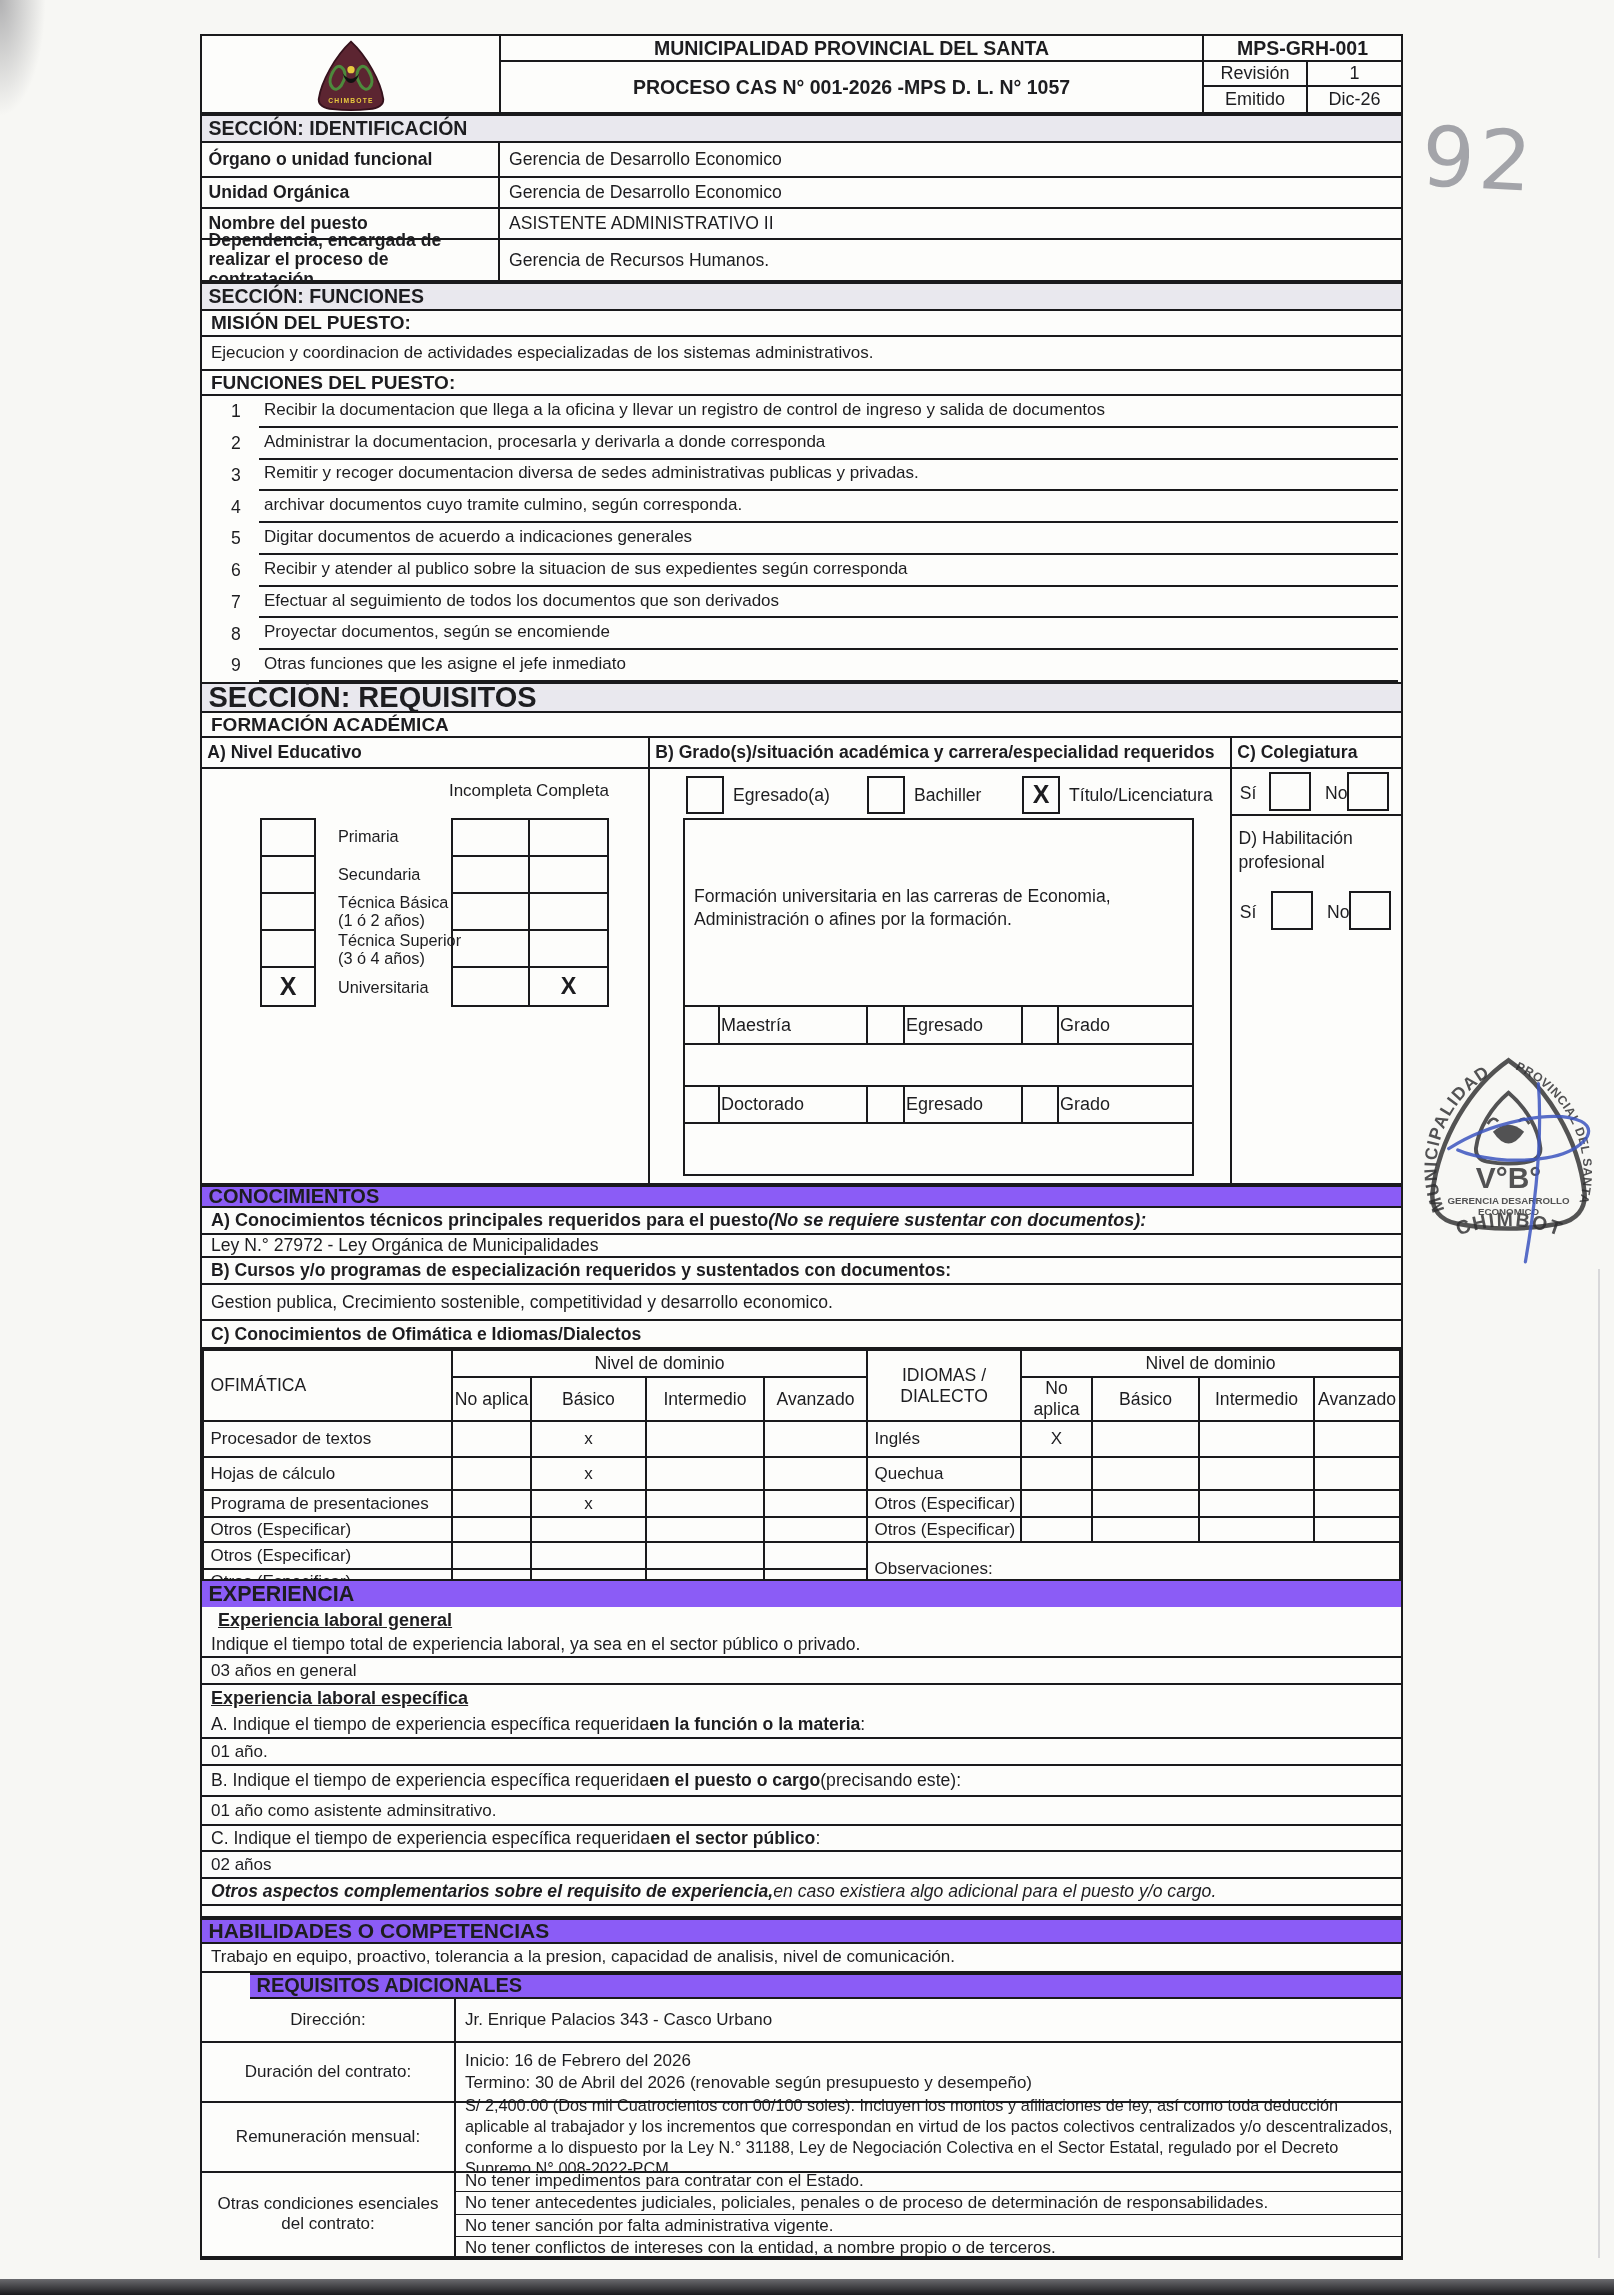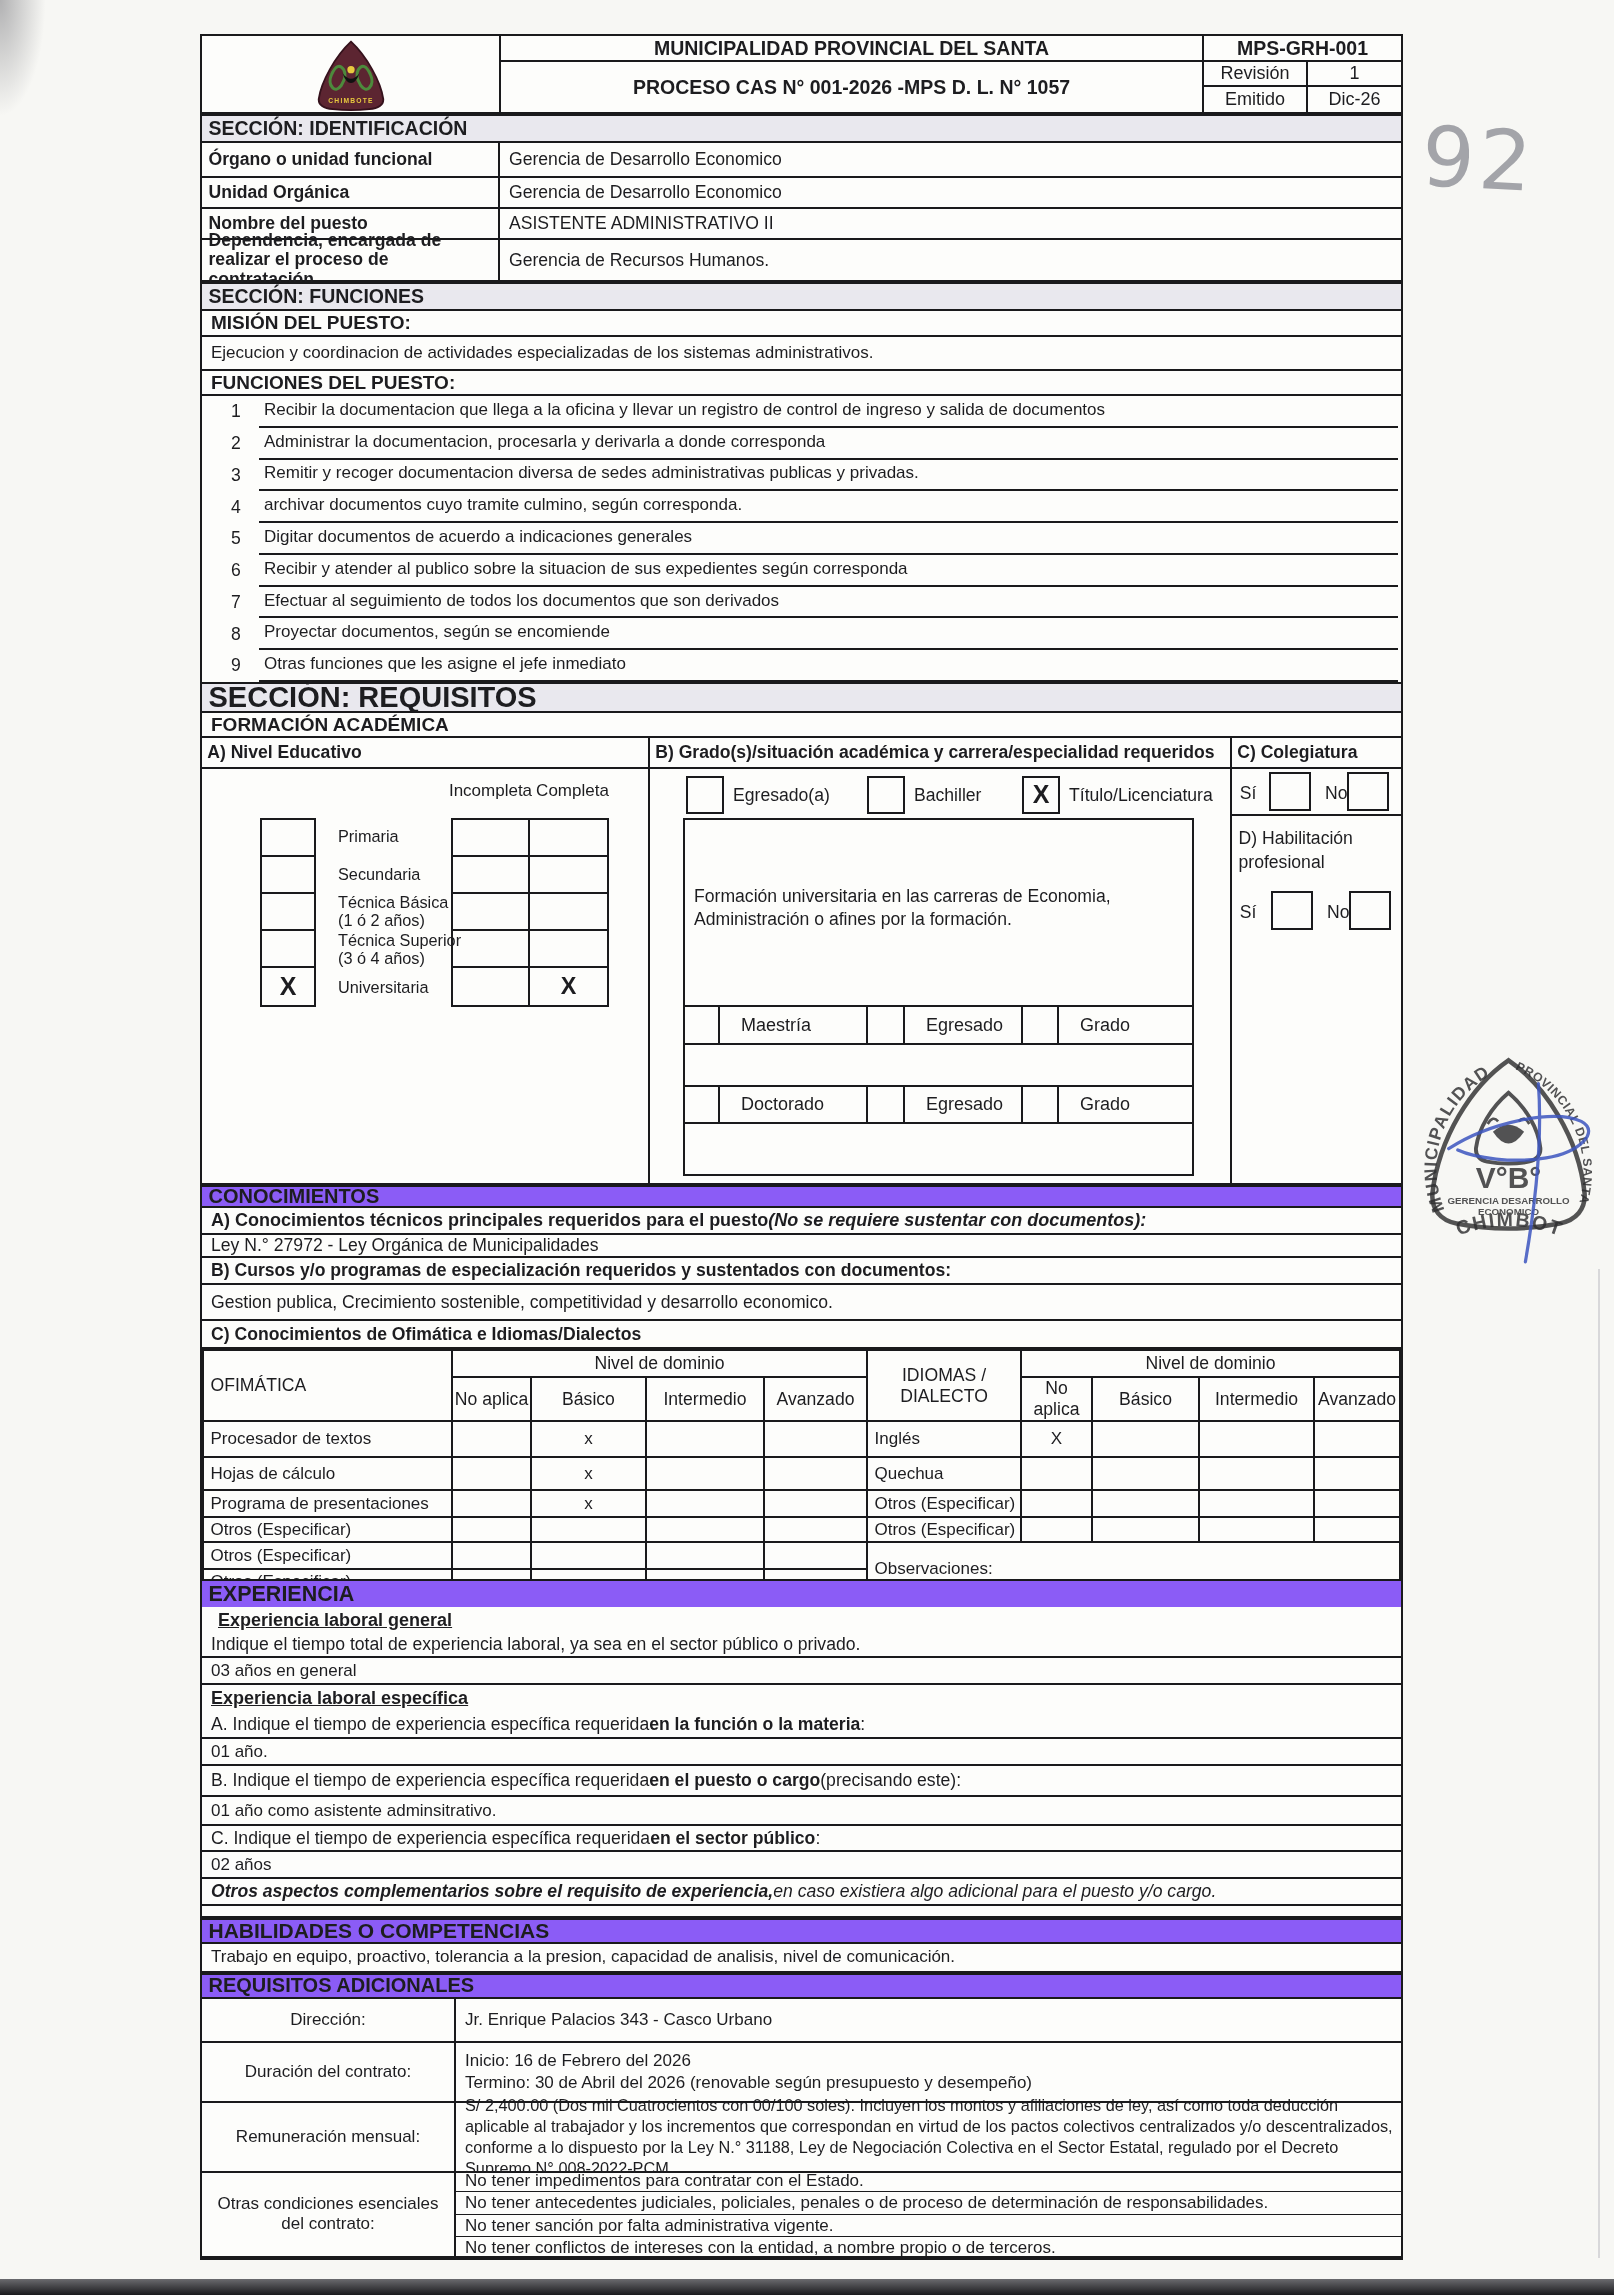--- a/index.html
+++ b/index.html
@@ -65,21 +65,21 @@
   .mg-c{width:50%;border-right:2px solid #1a1a1c;box-sizing:border-box;display:flex;align-items:center;justify-content:center;font-size:23.4px;font-weight:bold;}
   .mg-c:last-child{border-right:none;}
   .cbstack{position:absolute;left:58px;top:49px;width:56px;border:2px solid #1a1a1c;box-sizing:border-box;}
   .cbs-c{height:37px;border-bottom:2px solid #1a1a1c;box-sizing:border-box;display:flex;align-items:center;justify-content:center;font-size:25px;font-weight:bold;}
   .cbs-c:last-child{border-bottom:none;}
   .gradelab{position:absolute;top:6.5px;height:38px;line-height:38px;font-size:17.6px;}
   .innerbox{position:absolute;left:33px;top:49px;width:511px;height:358px;border:2px solid #1a1a1c;box-sizing:border-box;}
   .career{height:187px;border-bottom:2px solid #1a1a1c;box-sizing:border-box;padding:65px 10.4px 0 9px;font-size:17.6px;line-height:23px;}
   .mdrow{height:38px;border-bottom:2px solid #1a1a1c;box-sizing:border-box;display:flex;}
   .md-cb{width:35px;border-right:2px solid #1a1a1c;box-sizing:border-box;}
-  .md-l{border-right:2px solid #1a1a1c;box-sizing:border-box;display:flex;align-items:center;padding-left:21px;font-size:18px;}
+  .md-l{border-right:2px solid #1a1a1c;box-sizing:border-box;display:flex;align-items:center;padding-left:1px;font-size:18px;}
   .md-gap{height:42px;border-bottom:2px solid #1a1a1c;box-sizing:border-box;}
 
   
   table.ofi{border-collapse:collapse;width:100%;table-layout:fixed;}
   table.ofi td{border:2px solid #1a1a1c;font-size:17px;padding:0 0 0 6.5px;box-sizing:border-box;}
   table.ofi td.c{text-align:center;padding:0;}
   table.ofi tr.hd td{text-align:center;padding:0;font-size:17.6px;}
 
   
   .adrow{display:flex;}
@@ -447,21 +447,21 @@
     <div class="row cellpad" style="height:27px;font-size:17px;">02 años</div>
     <div class="row cellpad" style="height:27px;font-size:17.6px;">
       <span class="b i">Otros aspectos complementarios sobre el requisito de experiencia,</span>
         <span class="i"> en caso existiera algo adicional para el puesto y/o cargo.</span>
     </div>
     <div class="row" style="height:11.7px;"></div>
 
     <div class="row whitebar" style="height:26px;font-size:21px;">HABILIDADES O COMPETENCIAS</div>
     <div class="row cellpad" style="height:29px;font-size:17px;">Trabajo en equipo, proactivo, tolerancia a la presion, capacidad de analisis, nivel de comunicación.</div>
 
-    <div class="row whitebar" style="height:26px;font-size:20px;">REQUISITOS ADICIONALES</div>
+    <div class="row whitebar" style="height:26px;font-size:20px;margin-left:48px;">REQUISITOS ADICIONALES</div>
 
     <div class="row adrow" style="height:44px;">
       <div class="adlab">Dirección:</div>
       <div class="adval">Jr. Enrique Palacios 343 - Casco Urbano</div>
     </div>
     <div class="row adrow" style="height:60px;">
       <div class="adlab">Duración del contrato:</div>
       <div class="adval">
         <div>Inicio:  16 de Febrero del 2026</div>
         <div>Termino: 30 de Abril del 2026 (renovable según presupuesto y desempeño)</div>

